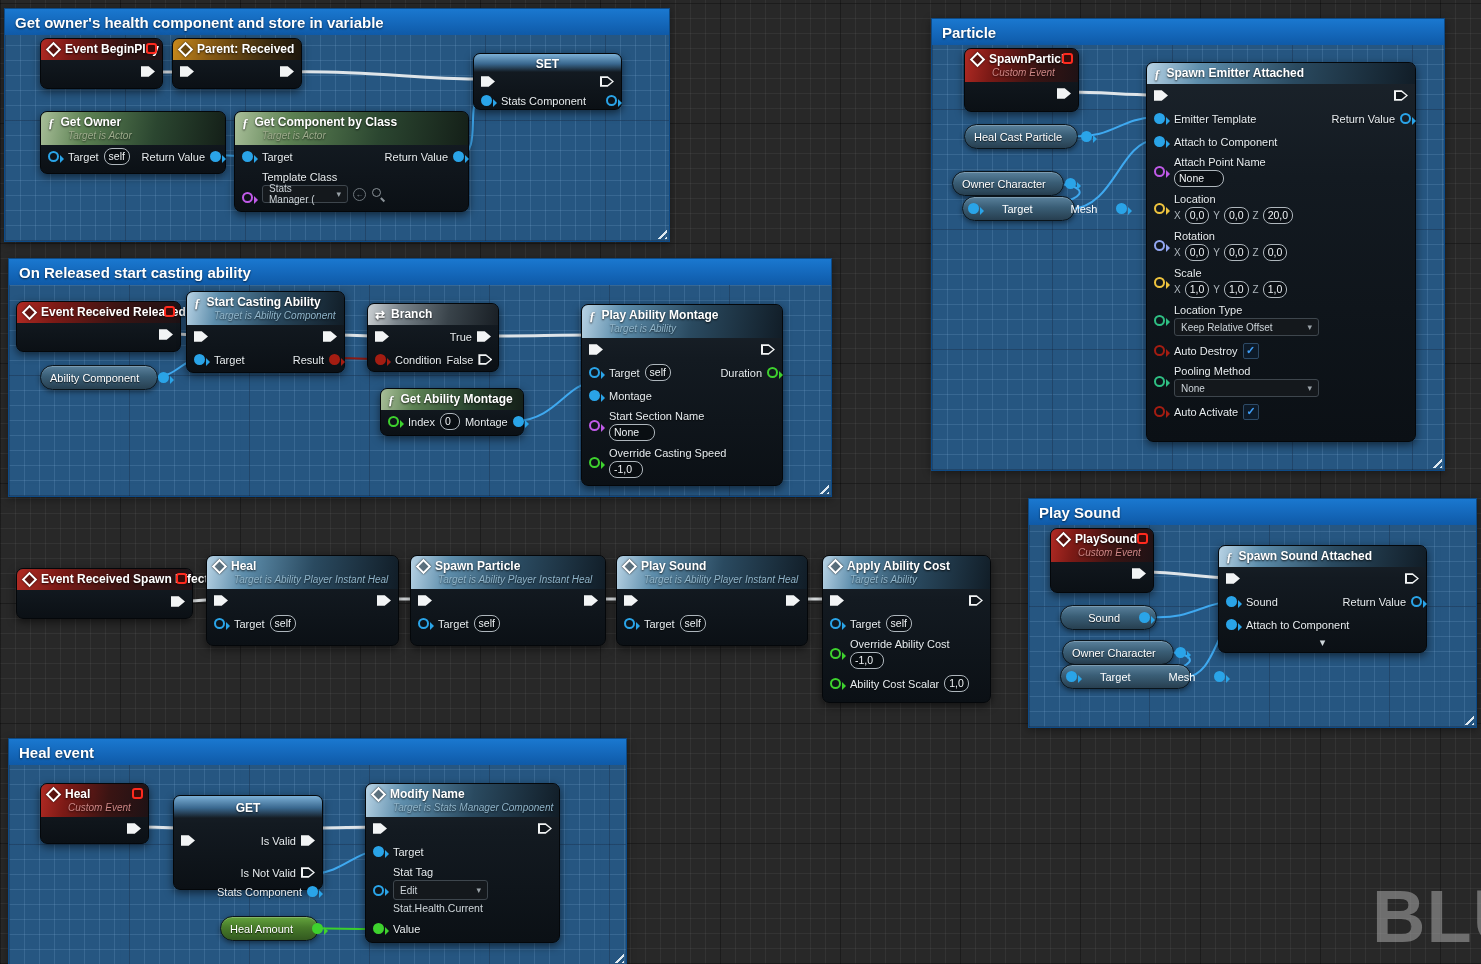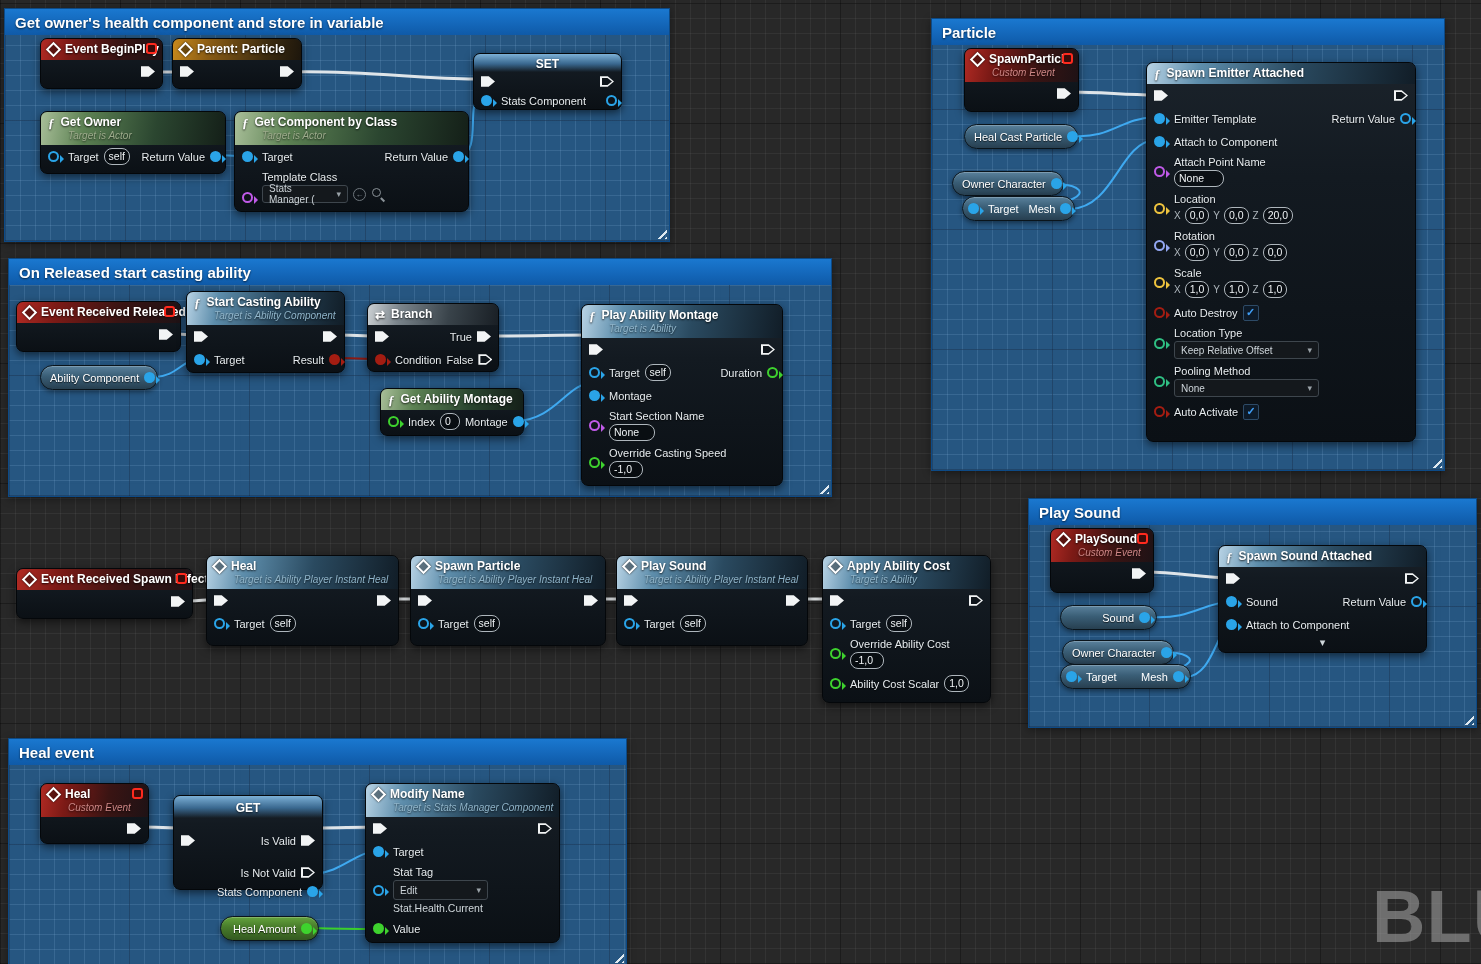--- a/index.html
+++ b/index.html
@@ -46,21 +46,21 @@
   .col{display:flex;flex-direction:column;gap:2px}
   .grow{flex:1}
   .ex{width:14px;height:13px;position:relative;flex:0 0 auto}
   .ex .o{position:absolute;inset:0;background:#f2f4f5;clip-path:polygon(0 10%,55% 10%,100% 50%,55% 90%,0 90%)}
   .ex .n{position:absolute;inset:2px;background:#0e141a;clip-path:polygon(0 10%,55% 10%,100% 50%,55% 90%,0 90%)}
   .dp{width:11px;height:11px;border-radius:50%;border:2px solid var(--c,#2aa4e8);box-sizing:border-box;position:relative;flex:0 0 auto;margin-right:4px}
   .dp.f{background:var(--c,#2aa4e8)}
   .dp::after{content:"";position:absolute;left:10px;top:1.5px;border-left:4px solid var(--c,#2aa4e8);border-top:4px solid transparent;border-bottom:4px solid transparent}
   .dp.edge{margin-right:-3px}
   .c-blue{--c:#2aa4e8}.c-green{--c:#3ed22e}.c-red{--c:#a41d12}.c-purple{--c:#c05ae8}.c-gold{--c:#eec33e}.c-lav{--c:#93a7f2}.c-teal{--c:#2fbf83}
-  .pill{position:absolute;z-index:3;height:25px;border-radius:13px;border:1px solid #0a141b;background:linear-gradient(180deg,#5a819c 0%,#3a5e76 45%,#273f50 100%);display:flex;align-items:center;gap:5px;padding:0 9px;font-size:11px;color:#fff;box-shadow:inset 0 1px 0 rgba(255,255,255,.22),0 2px 5px rgba(0,0,0,.45);white-space:nowrap;box-sizing:border-box}
+  .pill{position:absolute;z-index:3;height:25px;border-radius:13px;border:1px solid #0a141b;background:linear-gradient(180deg,#5a819c 0%,#3a5e76 45%,#273f50 100%);display:flex;align-items:center;gap:19px;padding:0 9px;font-size:11px;color:#fff;box-shadow:inset 0 1px 0 rgba(255,255,255,.22),0 2px 5px rgba(0,0,0,.45);white-space:nowrap;box-sizing:border-box}
   .pill.green{background:linear-gradient(180deg,#64a43d 0%,#477a2a 45%,#335920 100%)}
   .pill .lbl{flex:1;text-align:right;text-shadow:0 1px 1px rgba(0,0,0,.7)}
   .inbox{border:1px solid #aeb6bc;background:rgba(5,9,12,.55);border-radius:8px;padding:0 4px;font-size:10.5px;line-height:15px;color:#eef2f4;white-space:nowrap;min-width:10px;text-align:left}
   .dd{background:#14181c;border:1px solid #3e464d;border-radius:3px;height:18px;display:flex;align-items:center;justify-content:space-between;padding:0 6px;font-size:10px;color:#cdd4d9;gap:8px;box-sizing:border-box}
   .chev{font-size:9px;color:#9aa2a8;line-height:1}
   .chev::after{content:"▾"}
   .cb{width:14px;height:14px;background:#0d1a28;border:1px solid #2d4a66;border-radius:2px;display:flex;align-items:center;justify-content:center;font-size:11px;font-weight:bold;color:#3f9df4;line-height:1}
   .cb::after{content:"✓"}
   .vrow{display:flex;align-items:center;gap:4px}
   .axis{color:#aeb6bc;font-size:10px}
@@ -147,21 +147,21 @@
         <span class="ex">
           <i class="o"></i>
         </span>
       </div>
   </div>
 
   <div class="node" style="left:172px;top:38px;width:128px;height:49px">
     <div class="nh h-orange">
         <div class="tr">
           <span class="diamond"></span>
-          <span>Parent: Particle</span>
+          <span>Parent: Received</span>
         </div>
       </div>
     <div class="r between">
         <span class="ex">
           <i class="o"></i>
         </span>
         <span class="ex">
           <i class="o"></i>
         </span>
       </div>
@@ -347,33 +347,33 @@
             <span class="axis">X</span>
             <span class="inbox">1,0</span>
             <span class="axis">Y</span>
             <span class="inbox">1,0</span>
             <span class="axis">Z</span>
             <span class="inbox">1,0</span>
           </span>
         </span>
       </div>
     <div class="r">
-        <span class="dp c-red"></span>
-        <span class="lbl">Auto Destroy</span>
-        <span class="cb"></span>
-      </div>
-    <div class="r">
         <span class="dp c-teal"></span>
         <span class="col">
           <span class="lbl">Location Type</span>
           <span class="dd" style="width:145px">
             <span>Keep Relative Offset</span>
             <span class="chev"></span>
           </span>
         </span>
+      </div>
+    <div class="r">
+        <span class="dp c-red"></span>
+        <span class="lbl">Auto Destroy</span>
+        <span class="cb"></span>
       </div>
     <div class="r">
         <span class="dp c-teal"></span>
         <span class="col">
           <span class="lbl">Pooling Method</span>
           <span class="dd" style="width:145px">
             <span>None</span>
             <span class="chev"></span>
           </span>
         </span>

